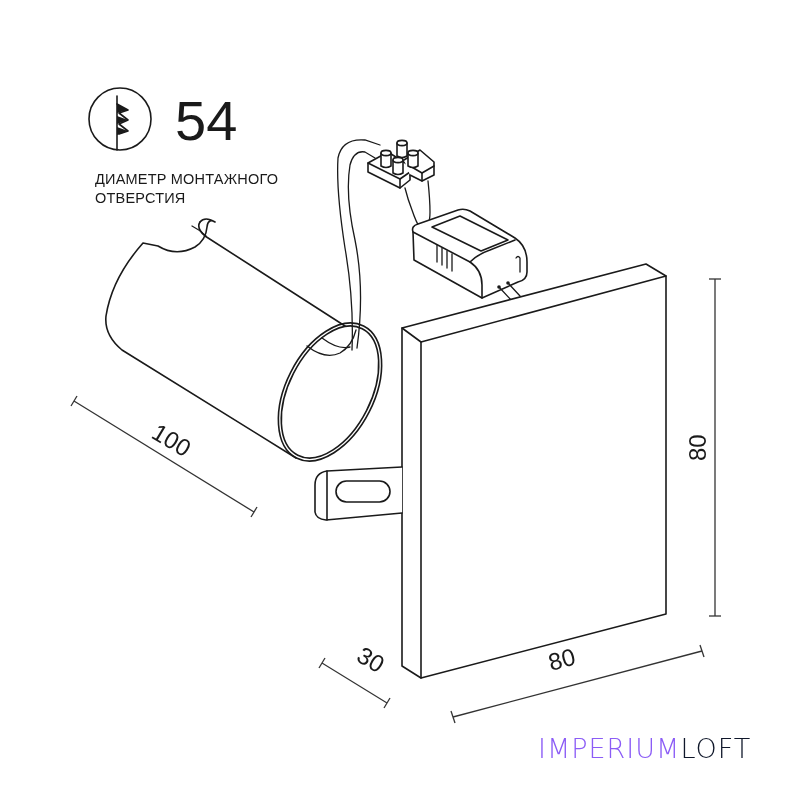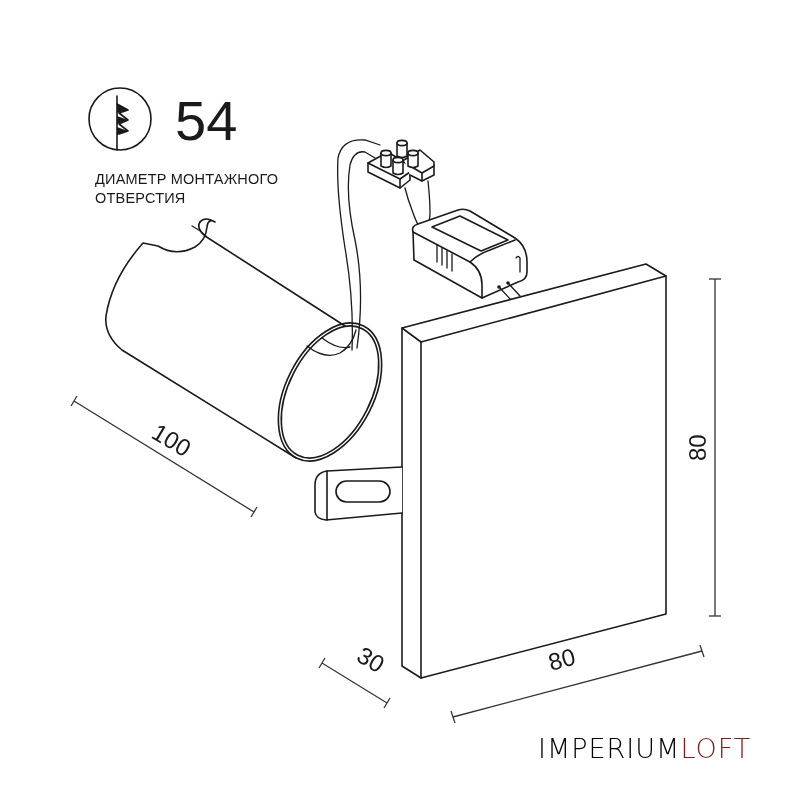--- a/index.html
+++ b/index.html
@@ -6,22 +6,22 @@
   body { width: 800px; height: 800px; position: relative; overflow: hidden; font-family: "Liberation Sans", "DejaVu Sans", sans-serif; }
   svg { position: absolute; left: 0; top: 0; }
   .ln { fill: none; stroke: #1a1a1a; stroke-width: 1.6; stroke-linejoin: round; stroke-linecap: round; }
   .ln-thin { fill: none; stroke: #1a1a1a; stroke-width: 1.3; stroke-linecap: round; }
   .dim { fill: none; stroke: #333; stroke-width: 1.3; }
   .fill-w { fill: #ffffff; }
   .ip-text { font-family: "Liberation Sans", "DejaVu Sans", sans-serif; font-size: 56px; fill: #1a1a1a; }
   .caption { font-family: "Liberation Sans", "DejaVu Sans", sans-serif; font-size: 14.5px; fill: #1a1a1a; letter-spacing: 0.2px; }
   .dim-text { font-family: "Liberation Sans", "DejaVu Sans", sans-serif; font-size: 24px; fill: #1a1a1a; }
   .brand { position: absolute; left: 538px; top: 733px; font-family: "DejaVu Sans", "Liberation Sans", sans-serif; font-size: 27px; font-weight: 200; letter-spacing: 1px; }
-  .brand .a { color: #000000; }
-  .brand .b { color: #7f1d1d; margin-top: 40px; }
+  .brand .a { color: #8b5cf6; }
+  .brand .b { color: #0f172a; margin-top: 40px; }
 </style>
 </head>
 <body>
 
 <svg width="800" height="800" viewBox="0 0 800 800">
 
   <g>
     <circle cx="120" cy="119" r="31" class="ln" stroke-width="2.4"></circle>
     <line x1="117" y1="96" x2="117" y2="150" class="ln" stroke-width="2.4"></line>
     <path d="M117 104 L128 110 L119 113 L128 120 L119 124 L128 131 L119 134" class="ln" stroke-width="2.2" fill="#1a1a1a"></path>

